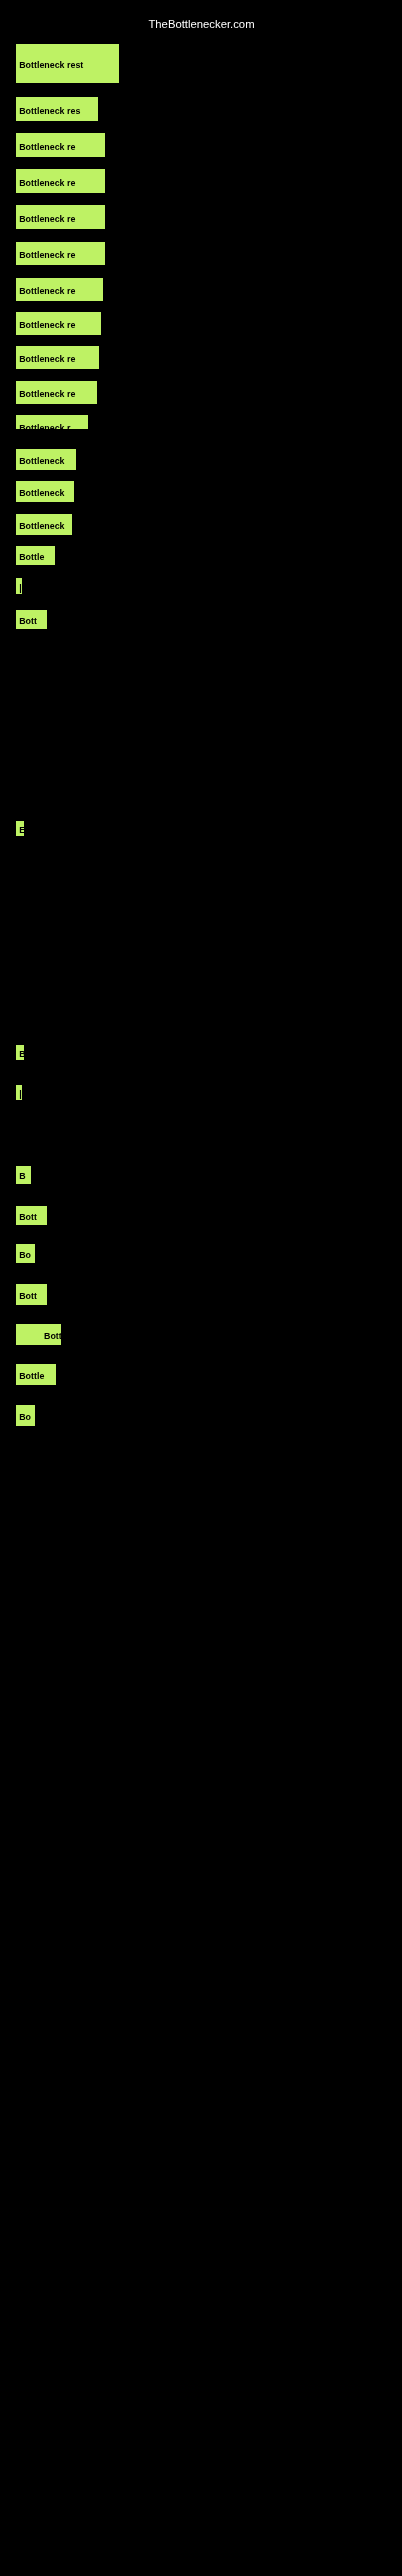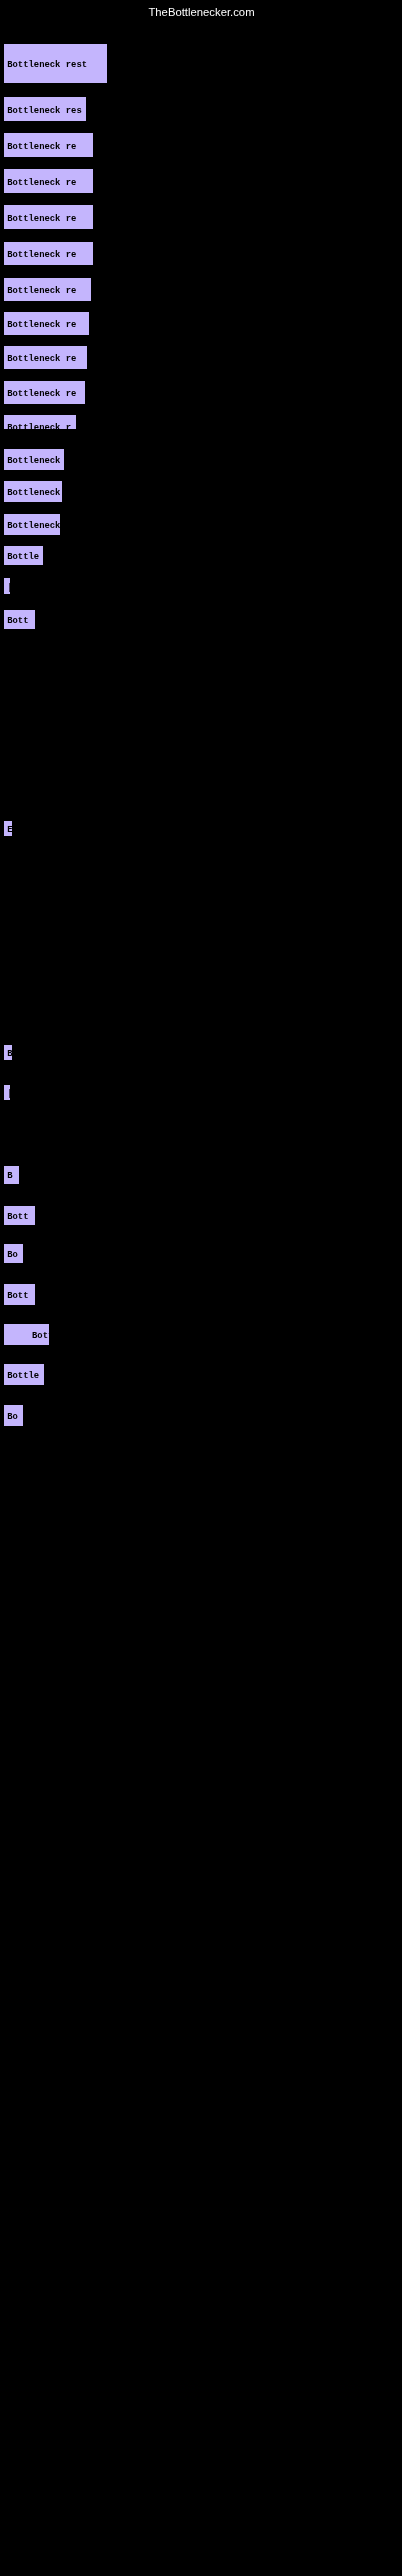--- a/index.html
+++ b/index.html
@@ -13,34 +13,33 @@
       min-height: 2576px;
       font-family: Arial, sans-serif;
       position: relative;
     }
     .site-title {
       text-align: center;
       color: #ffffff;
       font-size: 11.3px;
       padding: 6.4px 0;
       position: absolute;
-      top: 0;
+      top: 12px;
       width: 100%;
     }
     .bottleneck-item {
       position: absolute;
-      left: 4px;
-      background-color: #c4b5fd;
+      left: 16px;
+      background-color: #bef264;
       color: #000000;
       font-size: 8.9px;
       font-weight: bold;
       padding: 1.6px 3.2px;
       white-space: nowrap;
       overflow: hidden;
-      font-family: Liberation Mono, monospace;
     }
   </style>
 </head>
 <body>
 
 <div class="site-title">TheBottlenecker.com</div>
 
 <div id="items-container">
     <div class="bottleneck-item" style="top: 44px; width: 103px; height: 39px; line-height: 39px;">Bottleneck rest</div>
     <div class="bottleneck-item" style="top: 97px; width: 82px; height: 24px; line-height: 24px;">Bottleneck res</div>

